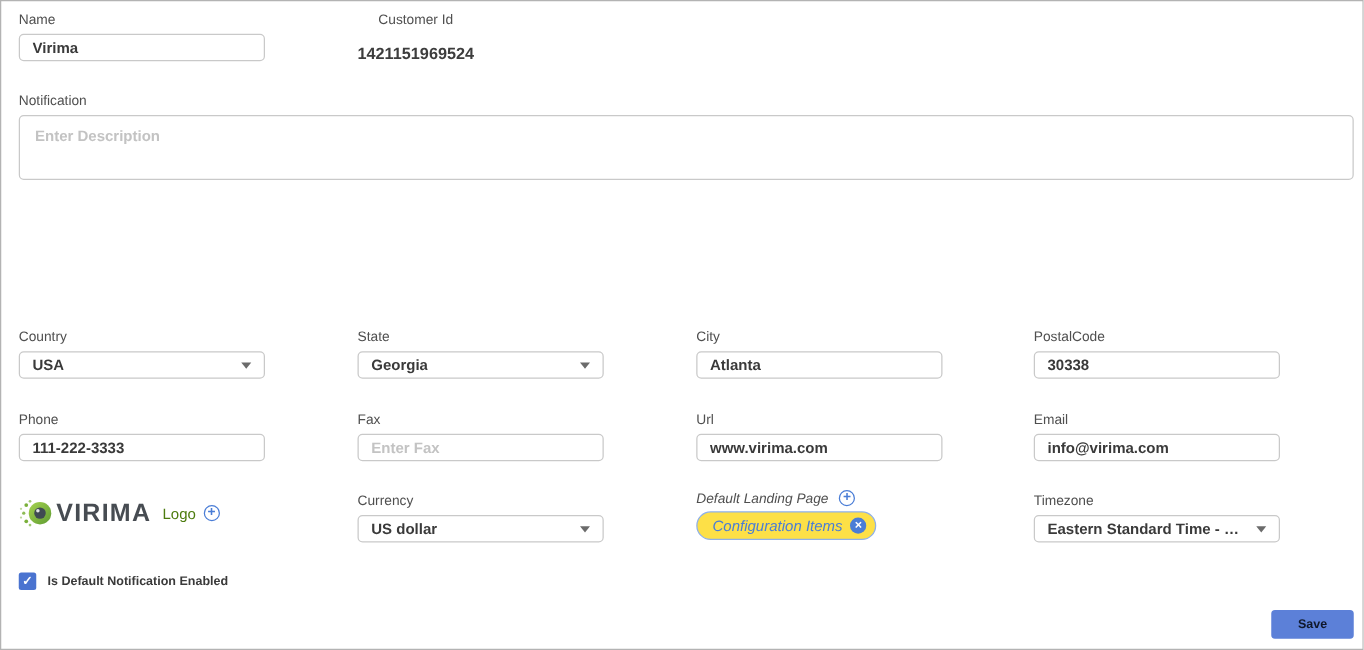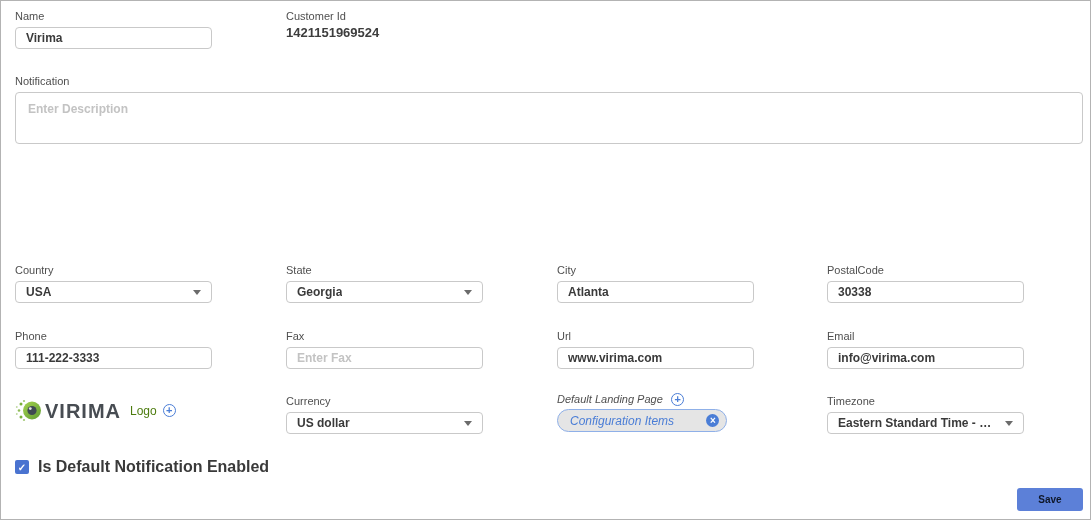--- a/index.html
+++ b/index.html
@@ -127,22 +127,21 @@
   .chip {
     display: inline-flex;
     align-items: center;
     height: 23px;
     padding: 0 7px 0 12px;
     border: 1px solid #8fb0e8;
     border-radius: 12px;
     color: #4a7dd6;
     font-size: 12px;
     cursor: pointer;
-    background: #e5e5e5;
-    gap: 26px;
+    background: #fde047;
   }
   .chip-close {
     display: inline-flex;
     align-items: center;
     justify-content: center;
     width: 13px;
     height: 13px;
     margin-left: 6px;
     border-radius: 50%;
     background: #4a7dd6;
@@ -165,21 +164,21 @@
     color: #ffffff;
     font-size: 10px;
     font-weight: bold;
     display: flex;
     align-items: center;
     justify-content: center;
     cursor: pointer;
   }
   .check-label {
     margin-left: 9px;
-    font-size: 16px;
+    font-size: 10px;
     font-weight: bold;
     color: #3a3a3a;
   }
   
   .save-btn {
     position: absolute;
     left: 1016px;
     top: 487px;
     width: 66px;
     height: 23px;
@@ -196,21 +195,21 @@
 </head>
 <body>
 
 <div class="page">
 
   <div class="group c1" style="top:9px;">
     <label class="lbl">Name</label>
     <input class="inp" type="text" value="Virima" style="">
   </div>
   <div class="group c2" style="top:9px;">
-    <label class="lbl" style="margin-bottom:2px;">Customer Id</label>
+    <label class="lbl" style="margin-bottom:12px;text-align:center;">Customer Id</label>
     <div class="static-val">1421151969524</div>
   </div>
 
   <div class="group c1" style="top:74px;">
     <label class="lbl">Notification</label>
     <textarea class="ta" placeholder="Enter Description" style=""></textarea>
   </div>
 
 
   <div class="group c1" style="top:263px;">

